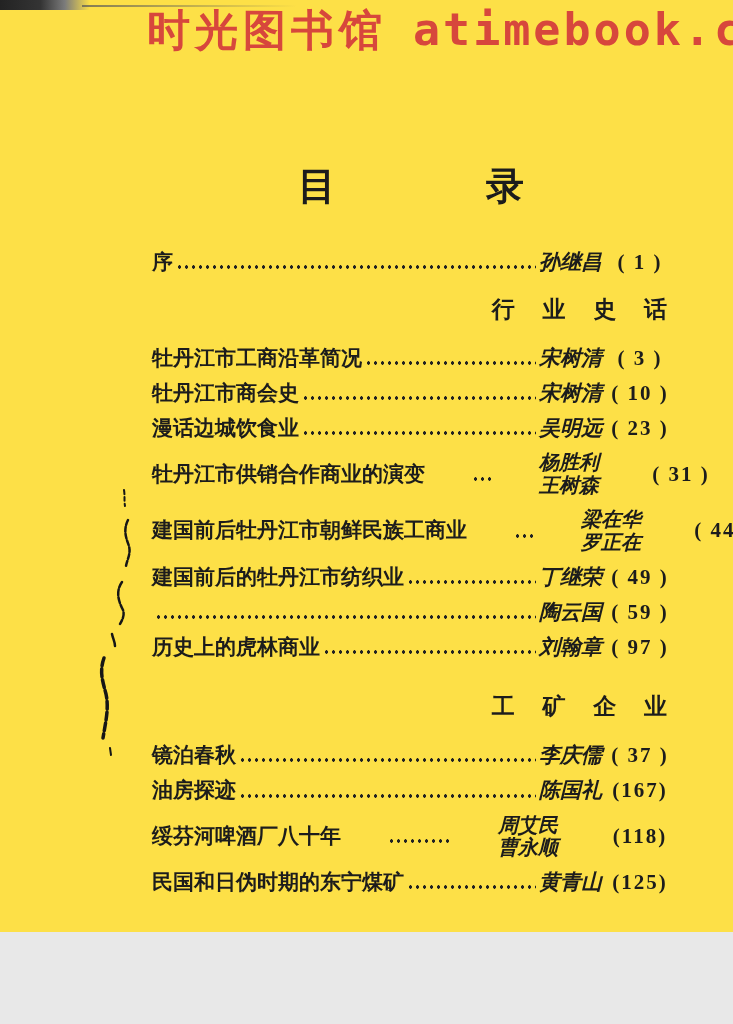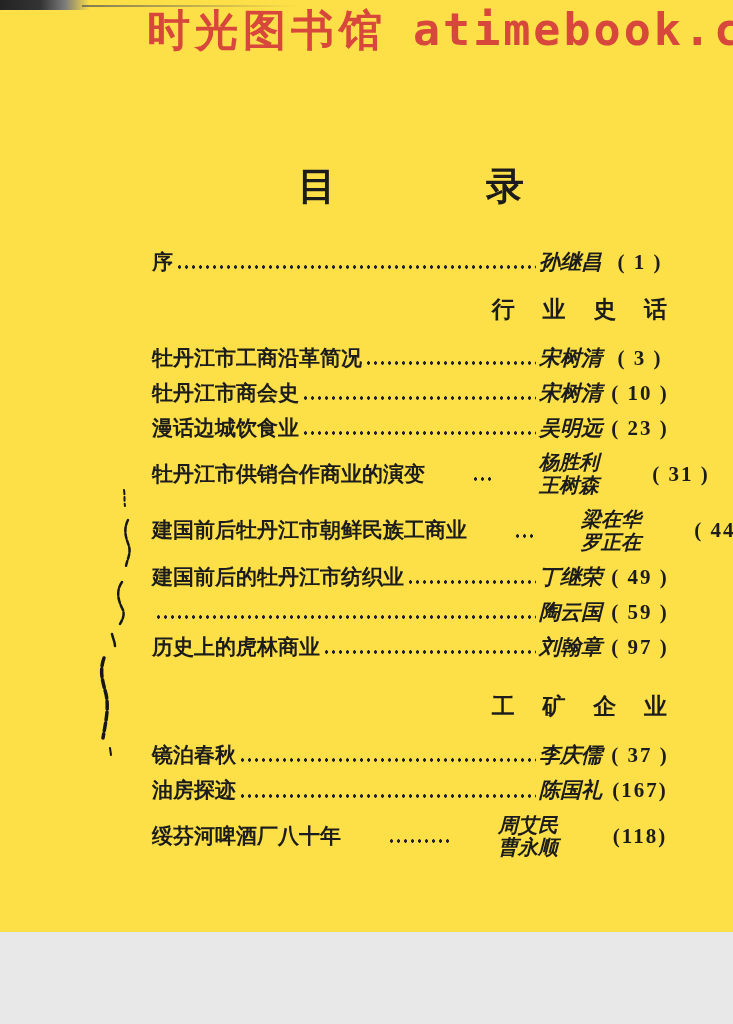--- a/index.html
+++ b/index.html
@@ -180,18 +180,24 @@
     <div class="row dual-row">
       <span class="etitle">绥芬河啤酒厂八十年</span>
       <span class="leader"></span>
       <span class="author dual">
         <span>周艾民</span>
         <span>曹永顺</span>
       </span>
       <span class="pagenum">(118)</span>
     </div>
 
+    <div class="row">
+      <span class="etitle">民国和日伪时期的东宁煤矿</span>
+      <span class="leader"></span>
+      <span class="author">黄青山</span>
+      <span class="pagenum">(125)</span>
+    </div>
 
   </div>
 
   <div class="footer">•  1  •</div>
 
 </div>
 
 </body></html>

